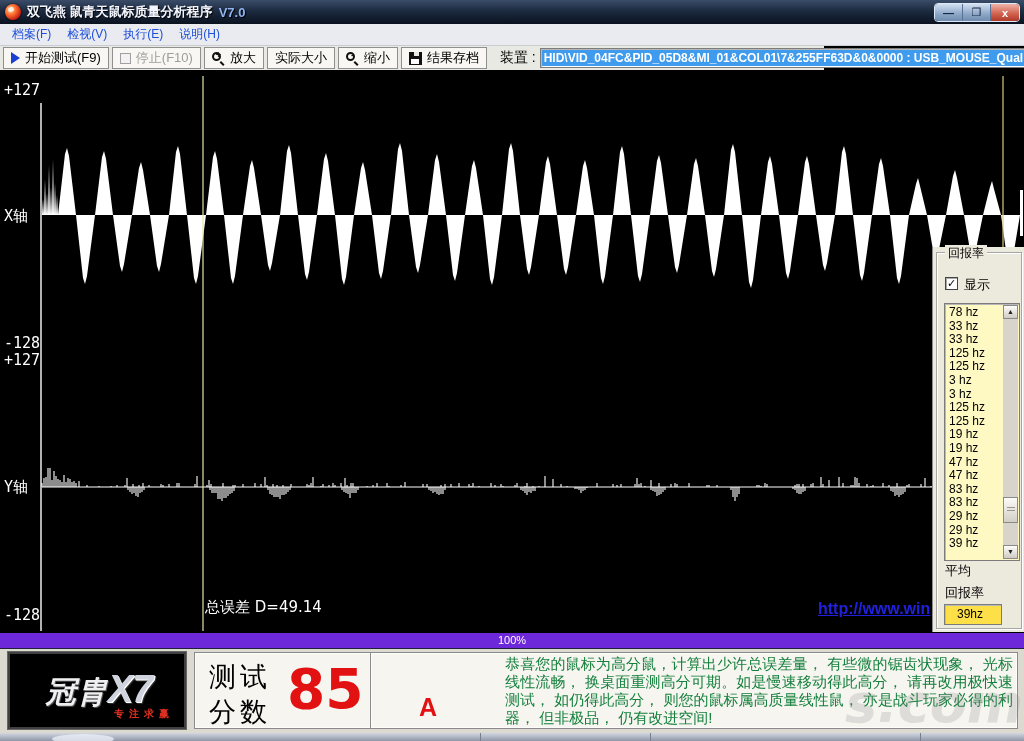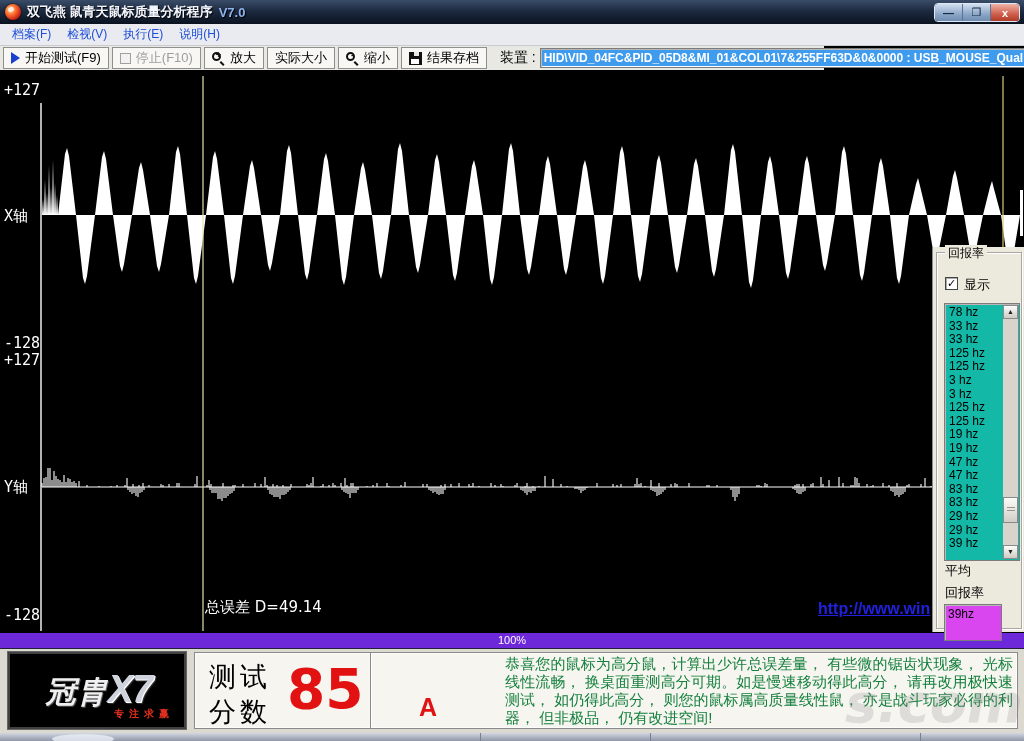--- a/index.html
+++ b/index.html
@@ -68,36 +68,36 @@
   
   .rpanel{position:absolute;left:932px;top:247px;width:92px;height:385px;background:#ece9dd;
     border-left:1px solid #8a8a8a;z-index:5;}
   .groupbox{position:absolute;left:3px;top:5px;right:2px;bottom:3px;
     border:1px solid #a6a6a6;box-shadow:1px 1px 0 #fff,inset 1px 1px 0 #fff;}
   .gb-title{position:absolute;left:8px;top:-8px;background:#ece9dd;padding:0 3px;font-size:12px;color:#000;}
   .chk{position:absolute;left:8px;top:24px;width:13px;height:13px;background:#fff;
     border:1px solid #444;box-shadow:inset 1px 1px 0 #aaa;font-size:11px;font-weight:bold;
     line-height:11px;text-align:center;color:#000;}
   .chk-label{position:absolute;left:27px;top:23px;font-size:13px;color:#000;}
-  .listbox{position:absolute;left:7px;top:50px;width:76px;height:258px;background:#14b8a6;
+  .listbox{position:absolute;left:7px;top:50px;width:76px;height:258px;background:#fef9c3;
     border:1px solid #7c7c7c;box-shadow:inset 1px 1px 0 #b8b8b8;overflow:hidden;}
   .rate-items{position:absolute;left:2px;top:2px;right:16px;bottom:2px;overflow:hidden;}
   .rate-item{height:13.6px;line-height:13.5px;font-size:12px;color:#000;padding-left:2px;white-space:nowrap;}
   .sbar{position:absolute;right:1px;top:1px;width:15px;bottom:1px;background:#d8d4cc;}
   .sbtn{position:absolute;left:0;width:15px;height:14px;background:linear-gradient(180deg,#fdfdfd,#cfcbc3);
     border:1px solid #8a8a8a;font-size:7px;color:#222;text-align:center;line-height:12px;}
   .sbtn.up{top:0;} .sbtn.down{bottom:0;}
   .sthumb{position:absolute;left:0;top:192px;width:15px;height:26px;
     background:linear-gradient(180deg,#fbfbfa,#d2cec6);border:1px solid #8a8a8a;}
   .sthumb:after{content:"";position:absolute;left:3px;top:9px;width:8px;height:6px;
     background:repeating-linear-gradient(180deg,#9a968e 0 1px,transparent 1px 3px);}
   .small-label{position:absolute;left:8px;font-size:13px;color:#000;}
-  .avg-field{position:absolute;left:7px;top:351px;width:58px;height:37px;background:#d946ef;
+  .avg-field{position:absolute;left:7px;top:351px;width:58px;height:21px;background:#fde047;
     border:1px solid #7c7c7c;box-shadow:inset 1px 1px 0 #b8b8b8;font-size:12px;color:#000;
-    line-height:19px;padding-left:3px;}
+    line-height:19px;padding-left:12px;}
 
   
   .progress{position:absolute;left:0;top:632px;width:1024px;height:17px;background:#6d28d9;
     border-top:1px solid #000;border-bottom:1px solid #20203a;}
   .progress .pct{position:absolute;left:0;right:0;top:1px;text-align:center;color:#fff;font-size:11px;}
 
   
   .bottom{position:absolute;left:0;top:649px;width:1024px;height:84px;background:#dcd9d0;}
   .bpanel{position:absolute;top:3px;height:77px;background:#f6f5f0;border:1px solid #8a8a8a;
     box-shadow:0 0 0 1px #fdfdfb inset;}

